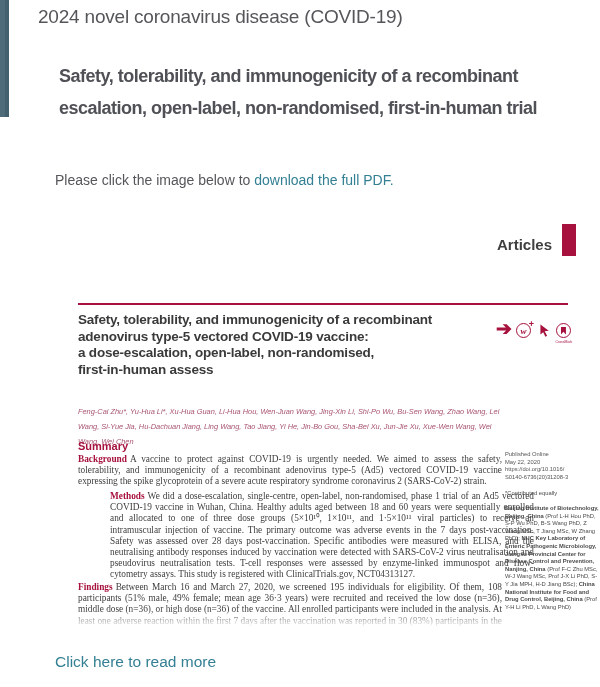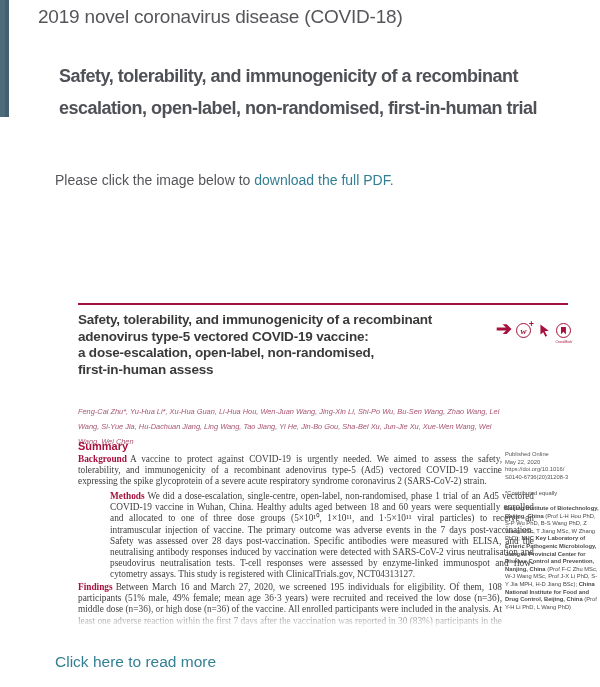--- a/index.html
+++ b/index.html
@@ -108,31 +108,35 @@
     position:absolute; left:0; bottom:0; width:100%; height:22px;
     background:linear-gradient(rgba(255,255,255,0), #ffffff 80%);
     pointer-events:none;
   }
 </style>
 </head>
 <body>
 
 <div class="left-bar"></div>
 
-<h1 class="kicker">2019 novel coronavirus disease (COVID-18)</h1>
+<h1 class="kicker">2024 novel coronavirus disease (COVID-19)</h1>
 
 <div class="main-heading">
   <div class="hl">Safety, tolerability, and immunogenicity of a recombinant</div>
   <div class="hl">escalation, open-label, non-randomised, first-in-human trial</div>
 </div>
 
 <p class="instruction"><span>Please click the image below to </span><a class="link" href="#">download the full PDF.</a></p>
 
 <div class="article-img">
 
+  <div class="art-header">
+    <span class="section-label">Articles</span>
+    <span class="red-block"></span>
+  </div>
 
   <div class="art-rule"></div>
 
   <div class="art-title">
     <div class="tl">Safety, tolerability, and immunogenicity of a recombinant</div>
     <div class="tl">adenovirus type-5 vectored COVID-19 vaccine:</div>
     <div class="tl">a dose-escalation, open-label, non-randomised,</div>
     <div class="tl">first-in-human assess</div>
   </div>
 

